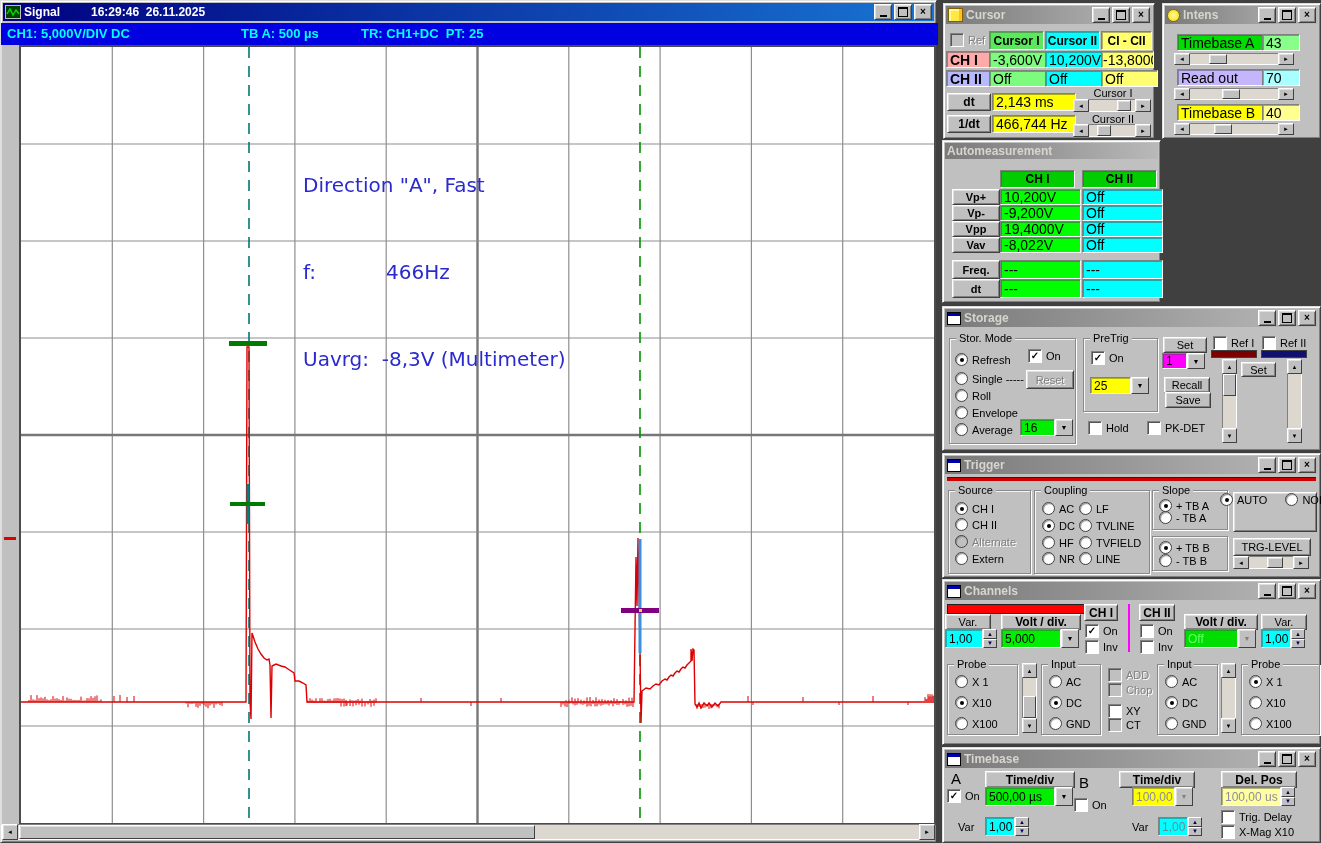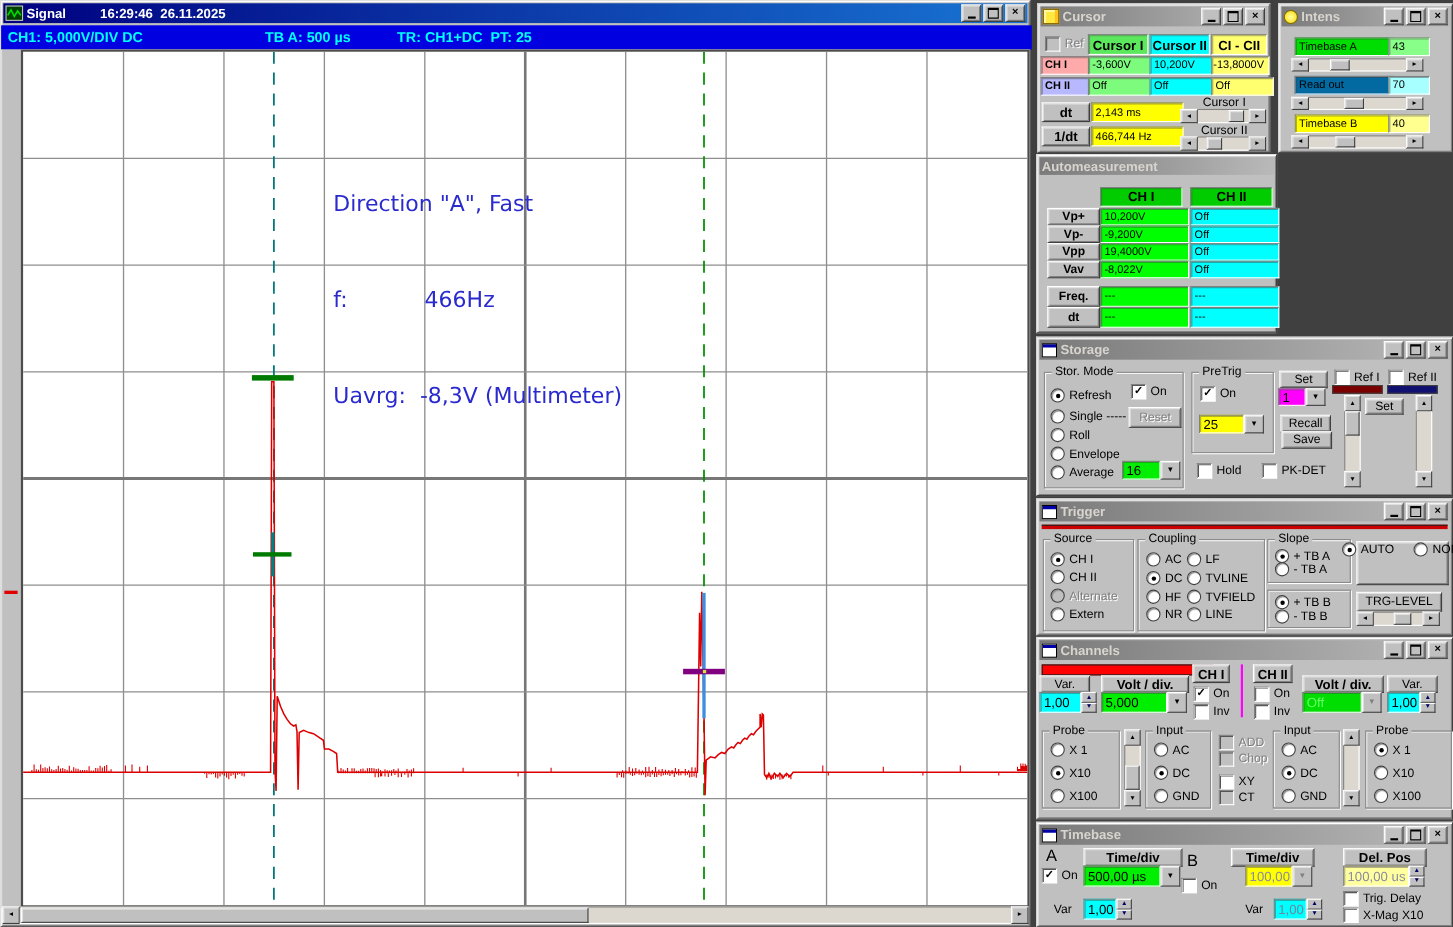--- a/index.html
+++ b/index.html
@@ -12,21 +12,21 @@
     padding:0 2px;gap:3px;overflow:hidden;}
   .titlebar.active{background:linear-gradient(90deg,#000080,#1874d2);color:#fff;}
   .titlebar.inactive{background:linear-gradient(90deg,#7a7a7a,#b9b9b9);color:#d8d5cf;}
   .titlebar .t{font-weight:bold;font-size:12px;white-space:pre;}
   .tbtns{margin-left:auto;display:flex;gap:2px;}
   .tb{width:16px;height:14px;background:#c0c0c0;border:1px solid;border-color:#fff #404040 #404040 #fff;
     box-shadow:inset 1px 1px 0 #dfdfdf, inset -1px -1px 0 #808080;display:flex;align-items:center;
     justify-content:center;color:#000;font-size:10px;font-weight:bold;line-height:1;}
   .g-min{width:7px;height:2px;background:#000;margin-top:7px;}
   .g-max{width:8px;height:7px;border:1px solid #000;border-top:2px solid #000;}
-  .fld{display:flex;align-items:center;padding:0 3px;font-size:10px;border:1px solid;
+  .fld{display:flex;align-items:center;padding:0 3px;font-size:14px;border:1px solid;
     border-color:#808080 #fff #fff #808080;box-shadow:inset 1px 1px 0 rgba(64,64,64,.45);white-space:nowrap;overflow:hidden;text-align:center;}
   .raised{background:#c0c0c0;border:1px solid;border-color:#fff #404040 #404040 #fff;
     box-shadow:inset 1px 1px 0 #dfdfdf, inset -1px -1px 0 #808080;display:flex;align-items:center;justify-content:center;}
   .group{border:1px solid #8a8a8a;box-shadow:inset 1px 1px 0 rgba(255,255,255,.85), 1px 1px 0 #fff;}
   .glabel{position:absolute;top:-7px;left:6px;background:#c0c0c0;padding:0 3px;font-size:11px;}
   .opt{display:flex;align-items:center;gap:4px;white-space:nowrap;}
   .rd{width:11px;height:11px;border-radius:50%;background:#fff;border:1px solid #404040;
     box-shadow:inset 1px 1px 1px #909090;flex:0 0 auto;display:flex;align-items:center;justify-content:center;}
   .rd.on::after{content:"";width:4px;height:4px;border-radius:50%;background:#000;}
   .rd.dis{background:#c0c0c0;}
@@ -214,21 +214,21 @@
   </div>
   <div class="abs fld" style="left:14px;top:30px;width:82px;height:15px;background:#00dd00;">Timebase A</div>
   <div class="abs fld" style="left:99px;top:30px;width:30px;height:15px;background:#88ff88;">43</div>
   <div class="abs sbh" style="left:11px;top:49px;width:120px;height:12px;">
     <span class="sba">◄</span>
     <span class="sbt">
         <span class="sbthumb" style="left:22%;width:16px;"></span>
       </span>
     <span class="sba">►</span>
   </div>
-  <div class="abs fld" style="left:14px;top:65px;width:82px;height:15px;background:#0369a1;">Read out</div>
+  <div class="abs fld" style="left:14px;top:65px;width:82px;height:15px;background:#c4b5fd;">Read out</div>
   <div class="abs fld" style="left:99px;top:65px;width:30px;height:15px;background:#a8ffff;">70</div>
   <div class="abs sbh" style="left:11px;top:84px;width:120px;height:12px;">
     <span class="sba">◄</span>
     <span class="sbt">
         <span class="sbthumb" style="left:36%;width:16px;"></span>
       </span>
     <span class="sba">►</span>
   </div>
   <div class="abs fld" style="left:14px;top:100px;width:82px;height:15px;background:#ffff00;">Timebase B</div>
   <div class="abs fld" style="left:99px;top:100px;width:30px;height:15px;background:#ffff90;">40</div>

